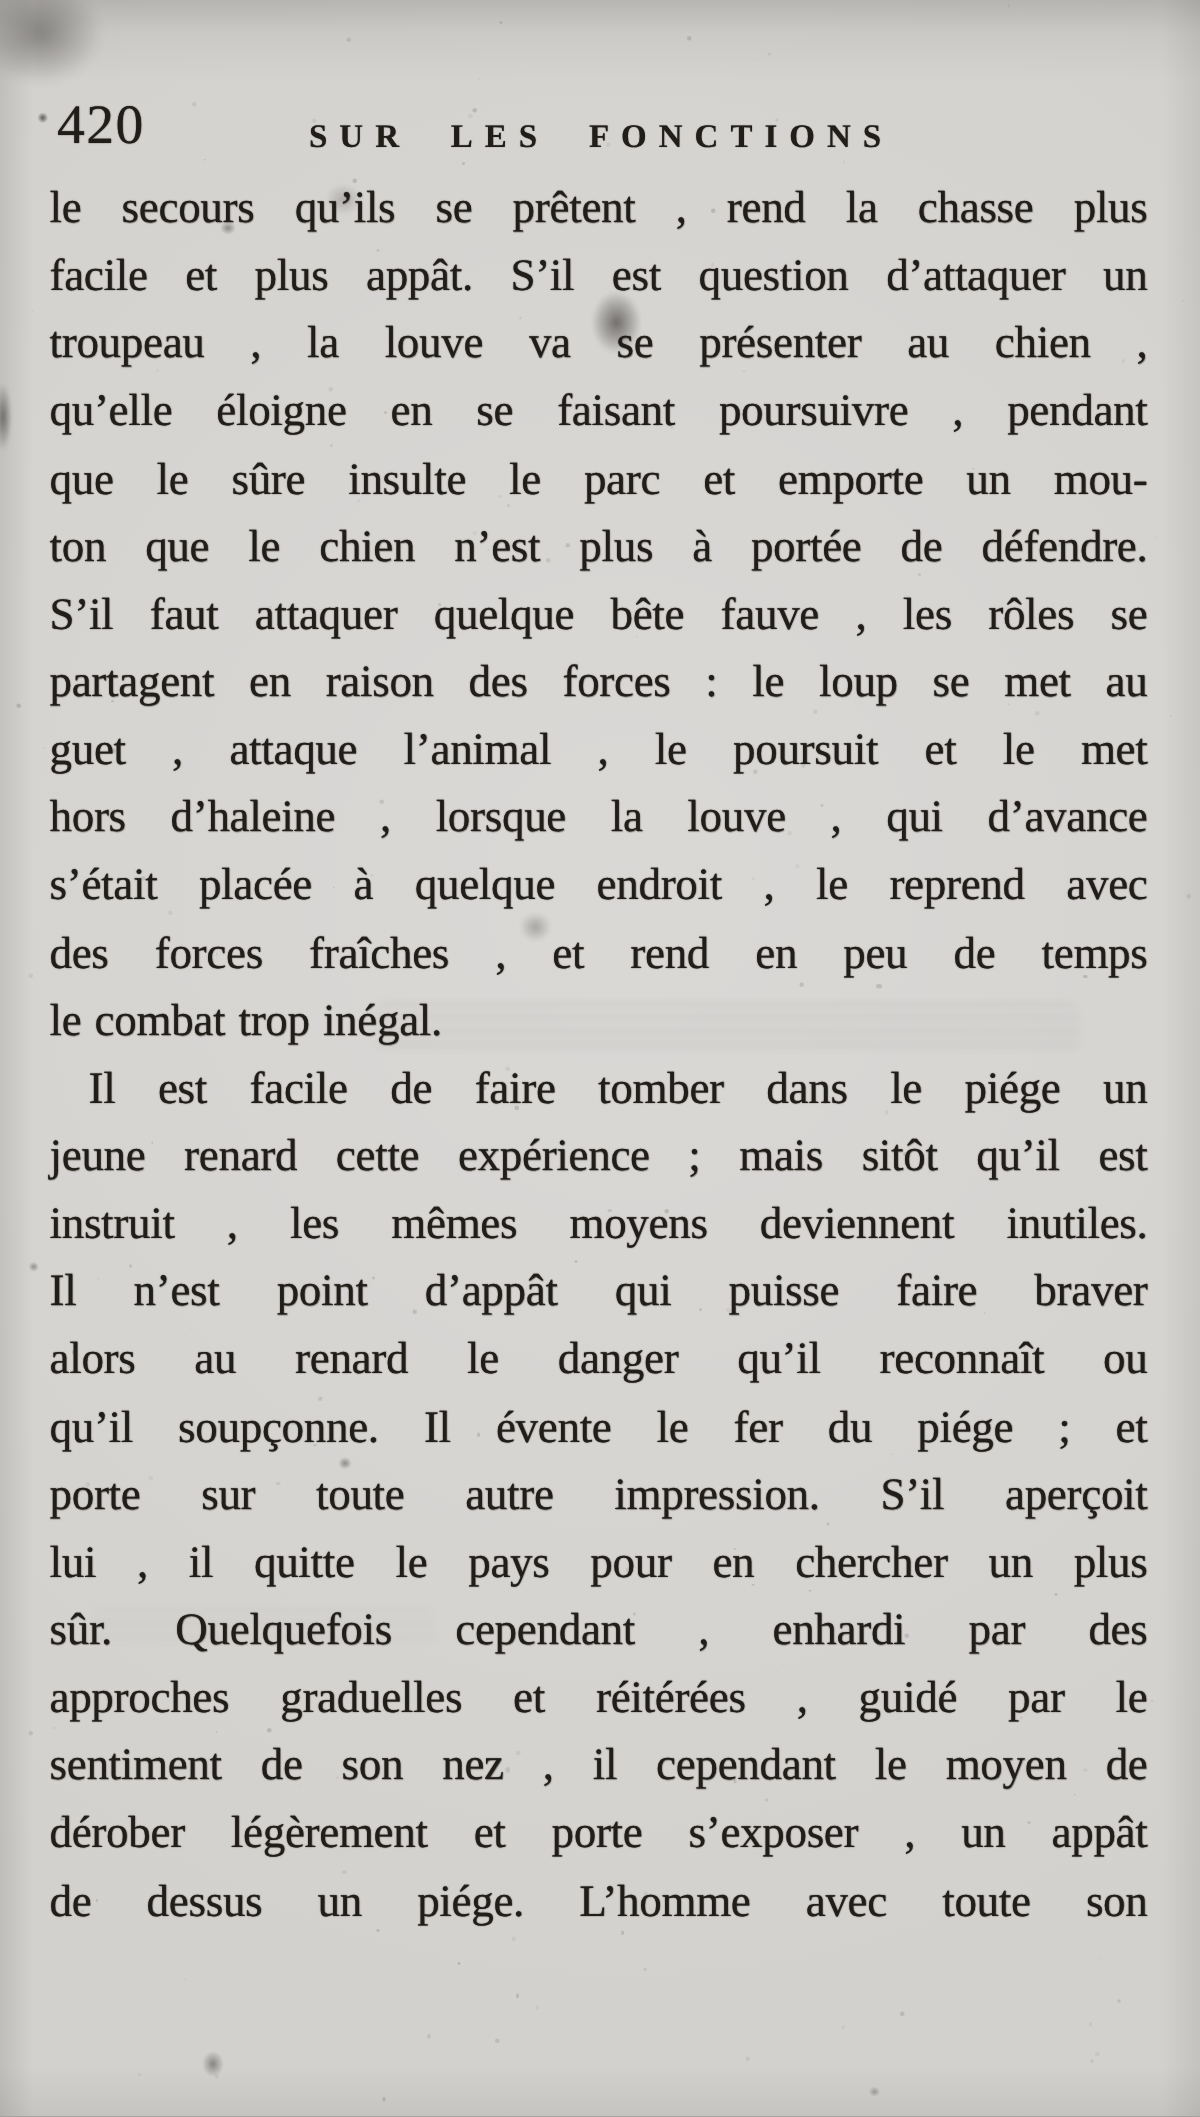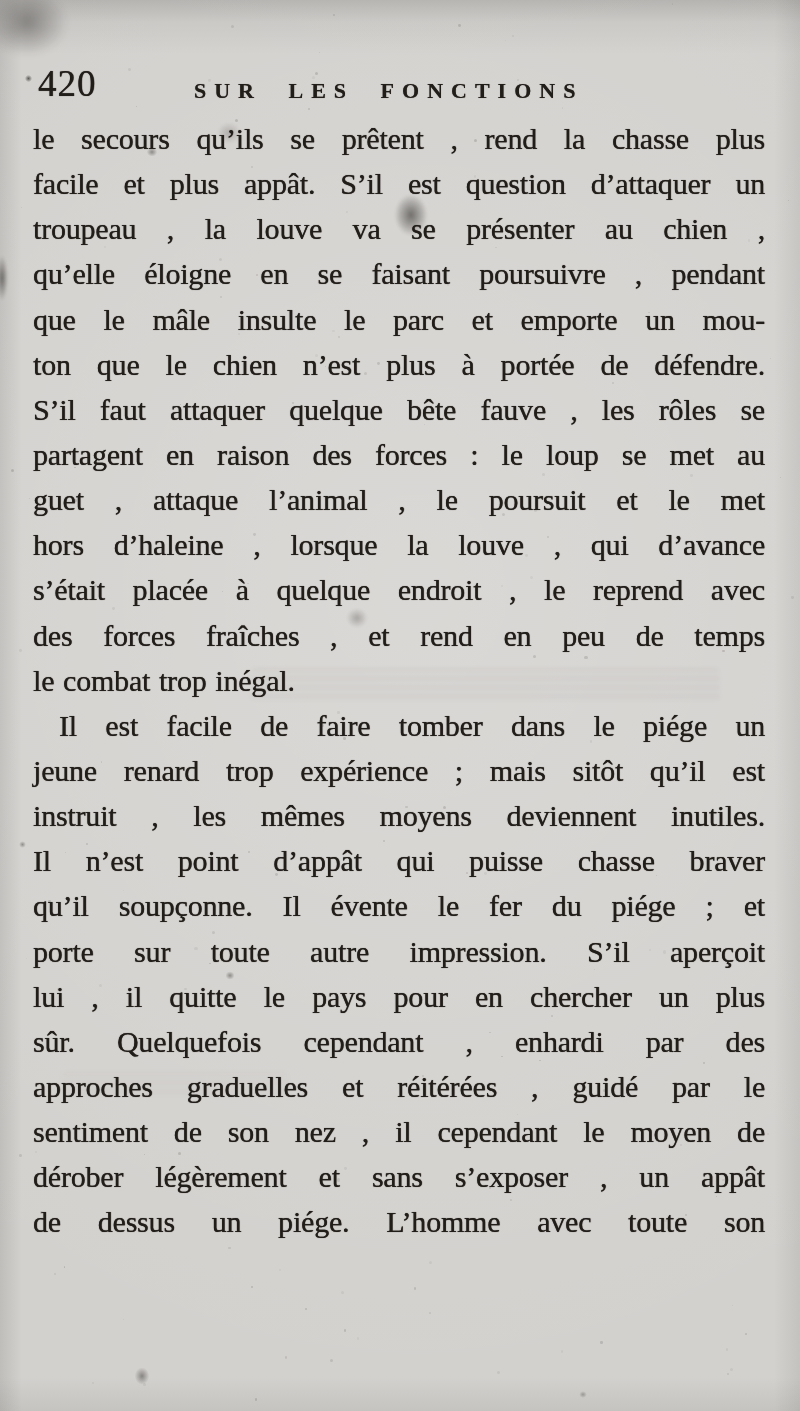--- a/index.html
+++ b/index.html
@@ -26,21 +26,21 @@
     color:var(--ink);
   }
   .header{position:absolute;top:0;left:0;right:0;height:115px;}
   .pagenum{
     position:absolute;left:38px;top:64px;
     font-size:37px;line-height:40px;
     letter-spacing:1px;
     text-shadow:0 0 0.8px rgba(28,24,20,0.8), 0.4px 0.4px 0.6px rgba(28,24,20,0.35);
   }
   .runtitle{
-    position:absolute;left:194px;top:77px;
+    position:absolute;left:206px;top:77px;
     font-size:22px;line-height:28px;
     font-weight:bold;
     letter-spacing:8px;
     word-spacing:13px;
     text-shadow:0 0 0.7px rgba(28,24,20,0.75);
     white-space:nowrap;
   }
   .text-block{
     position:absolute;
     left:33px;top:116px;
@@ -77,40 +77,41 @@
   <div class="header">
     <span class="pagenum">420</span>
     <span class="runtitle">SUR LES FONCTIONS</span>
   </div>
 
   <div class="text-block">
       <div class="line">le secours qu’ils se prêtent ,  rend  la  chasse plus</div>
       <div class="line">facile et plus appât. S’il est question d’attaquer un</div>
       <div class="line">troupeau ,  la  louve  va  se  présenter  au chien ,</div>
       <div class="line">qu’elle éloigne en se faisant poursuivre ,  pendant</div>
-      <div class="line">que  le  mâle  insulte  le  parc  et  emporte  un mou-</div>
+      <div class="line">que  le  sûre  insulte  le  parc  et  emporte  un mou-</div>
       <div class="line">ton que le chien n’est plus à portée de défendre.</div>
       <div class="line">S’il faut attaquer quelque bête fauve , les rôles se</div>
       <div class="line">partagent  en  raison  des  forces :  le  loup se met au</div>
       <div class="line">guet ,  attaque  l’animal ,  le  poursuit  et  le  met</div>
       <div class="line">hors  d’haleine ,  lorsque  la  louve ,  qui d’avance</div>
       <div class="line">s’était placée à quelque endroit ,  le reprend avec</div>
       <div class="line">des  forces  fraîches  ,  et  rend  en  peu  de  temps</div>
       <div class="line endline">le combat trop inégal.</div>
       <div class="line indent">Il est facile de faire tomber  dans  le  piége un</div>
-      <div class="line">jeune renard trop expérience ; mais sitôt qu’il est</div>
+      <div class="line">jeune renard cette expérience ; mais sitôt qu’il est</div>
       <div class="line">instruit , les  mêmes  moyens  deviennent  inutiles.</div>
-      <div class="line">Il  n’est  point  d’appât  qui  puisse  chasse  braver</div>
+      <div class="line">Il  n’est  point  d’appât  qui  puisse  faire  braver</div>
+      <div class="line">alors  au  renard  le  danger  qu’il  reconnaît  ou</div>
       <div class="line">qu’il  soupçonne.  Il  évente  le  fer  du  piége ; et</div>
       <div class="line">porte  sur  toute  autre  impression.  S’il  aperçoit</div>
       <div class="line">lui , il  quitte  le  pays  pour  en  chercher  un plus</div>
       <div class="line">sûr.  Quelquefois  cependant ,  enhardi  par  des</div>
       <div class="line">approches  graduelles  et  réitérées ,  guidé par le</div>
       <div class="line">sentiment  de son nez ,  il  cependant  le moyen  de</div>
-      <div class="line">dérober  légèrement  et  sans  s’exposer ,  un  appât</div>
+      <div class="line">dérober  légèrement  et  porte  s’exposer ,  un  appât</div>
       <div class="line">de  dessus  un  piége.  L’homme  avec  toute  son</div>
     </div>
 
   <div class="stain" style="left:388px;top:186px;width:46px;height:58px;background:radial-gradient(closest-side, rgba(30,27,24,0.55), rgba(30,27,24,0.22) 45%, rgba(30,27,24,0) 72%);filter:blur(1px);"></div>
   <div class="stain" style="left:212px;top:118px;width:34px;height:30px;background:radial-gradient(closest-side, rgba(40,36,32,0.22), rgba(40,36,32,0) 70%);filter:blur(1px);"></div>
   <div class="stain" style="left:145px;top:146px;width:14px;height:12px;background:radial-gradient(closest-side, rgba(35,31,27,0.4), rgba(35,31,27,0) 75%);"></div>
   <div class="stain" style="left:24px;top:74px;width:9px;height:9px;background:radial-gradient(closest-side, rgba(30,27,24,0.65), rgba(30,27,24,0) 80%);"></div>
   <div class="stain" style="left:342px;top:604px;width:30px;height:28px;background:radial-gradient(closest-side, rgba(40,36,32,0.28), rgba(40,36,32,0) 70%);filter:blur(1px);"></div>
   <div class="stain" style="left:224px;top:970px;width:12px;height:11px;background:radial-gradient(closest-side, rgba(35,31,27,0.4), rgba(35,31,27,0) 75%);"></div>
   <div class="stain" style="left:18px;top:840px;width:9px;height:9px;background:radial-gradient(closest-side, rgba(35,31,27,0.38), rgba(35,31,27,0) 75%);"></div>

